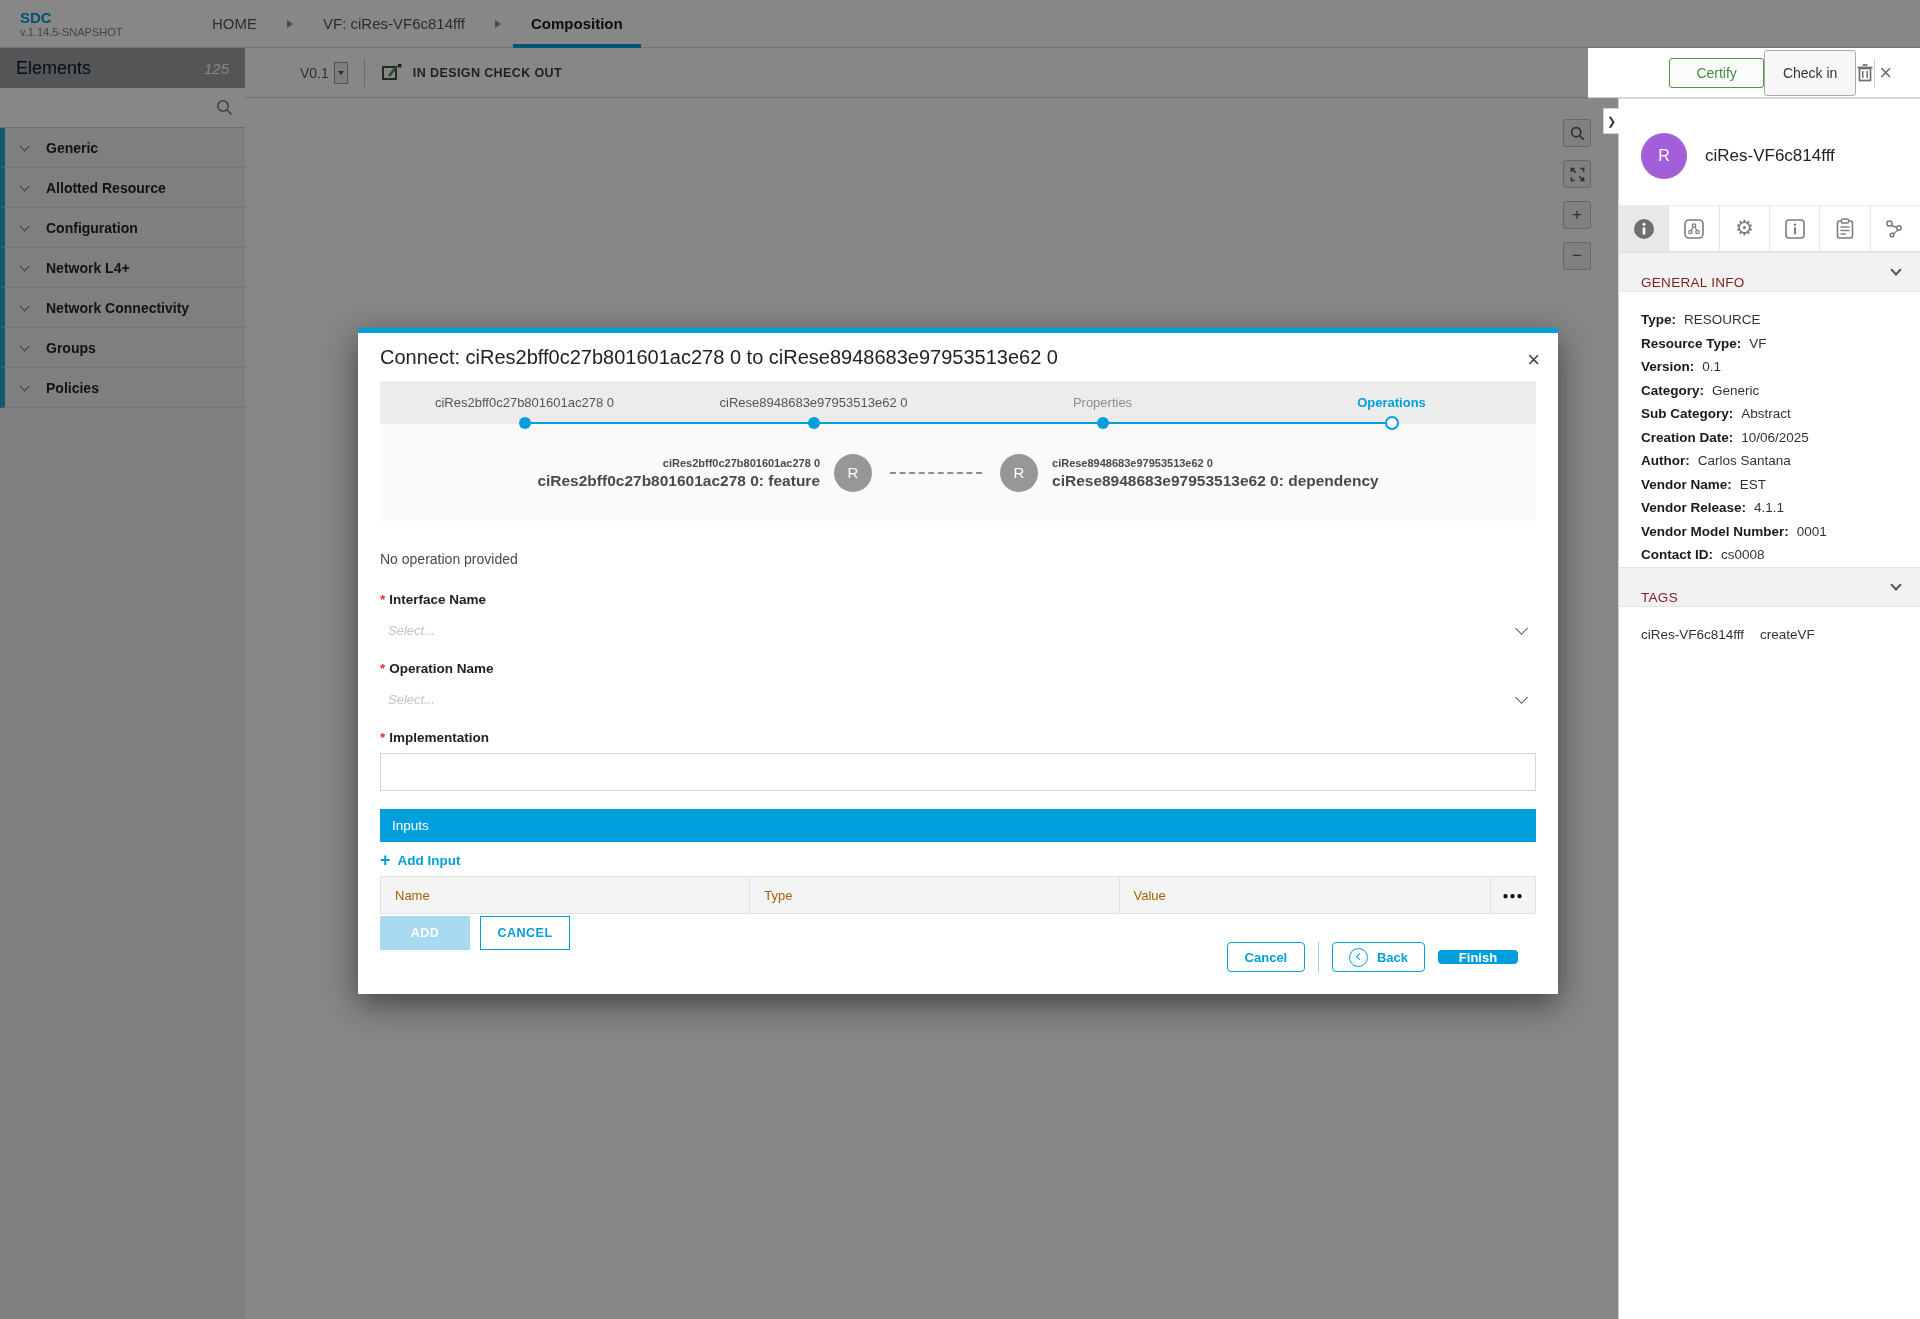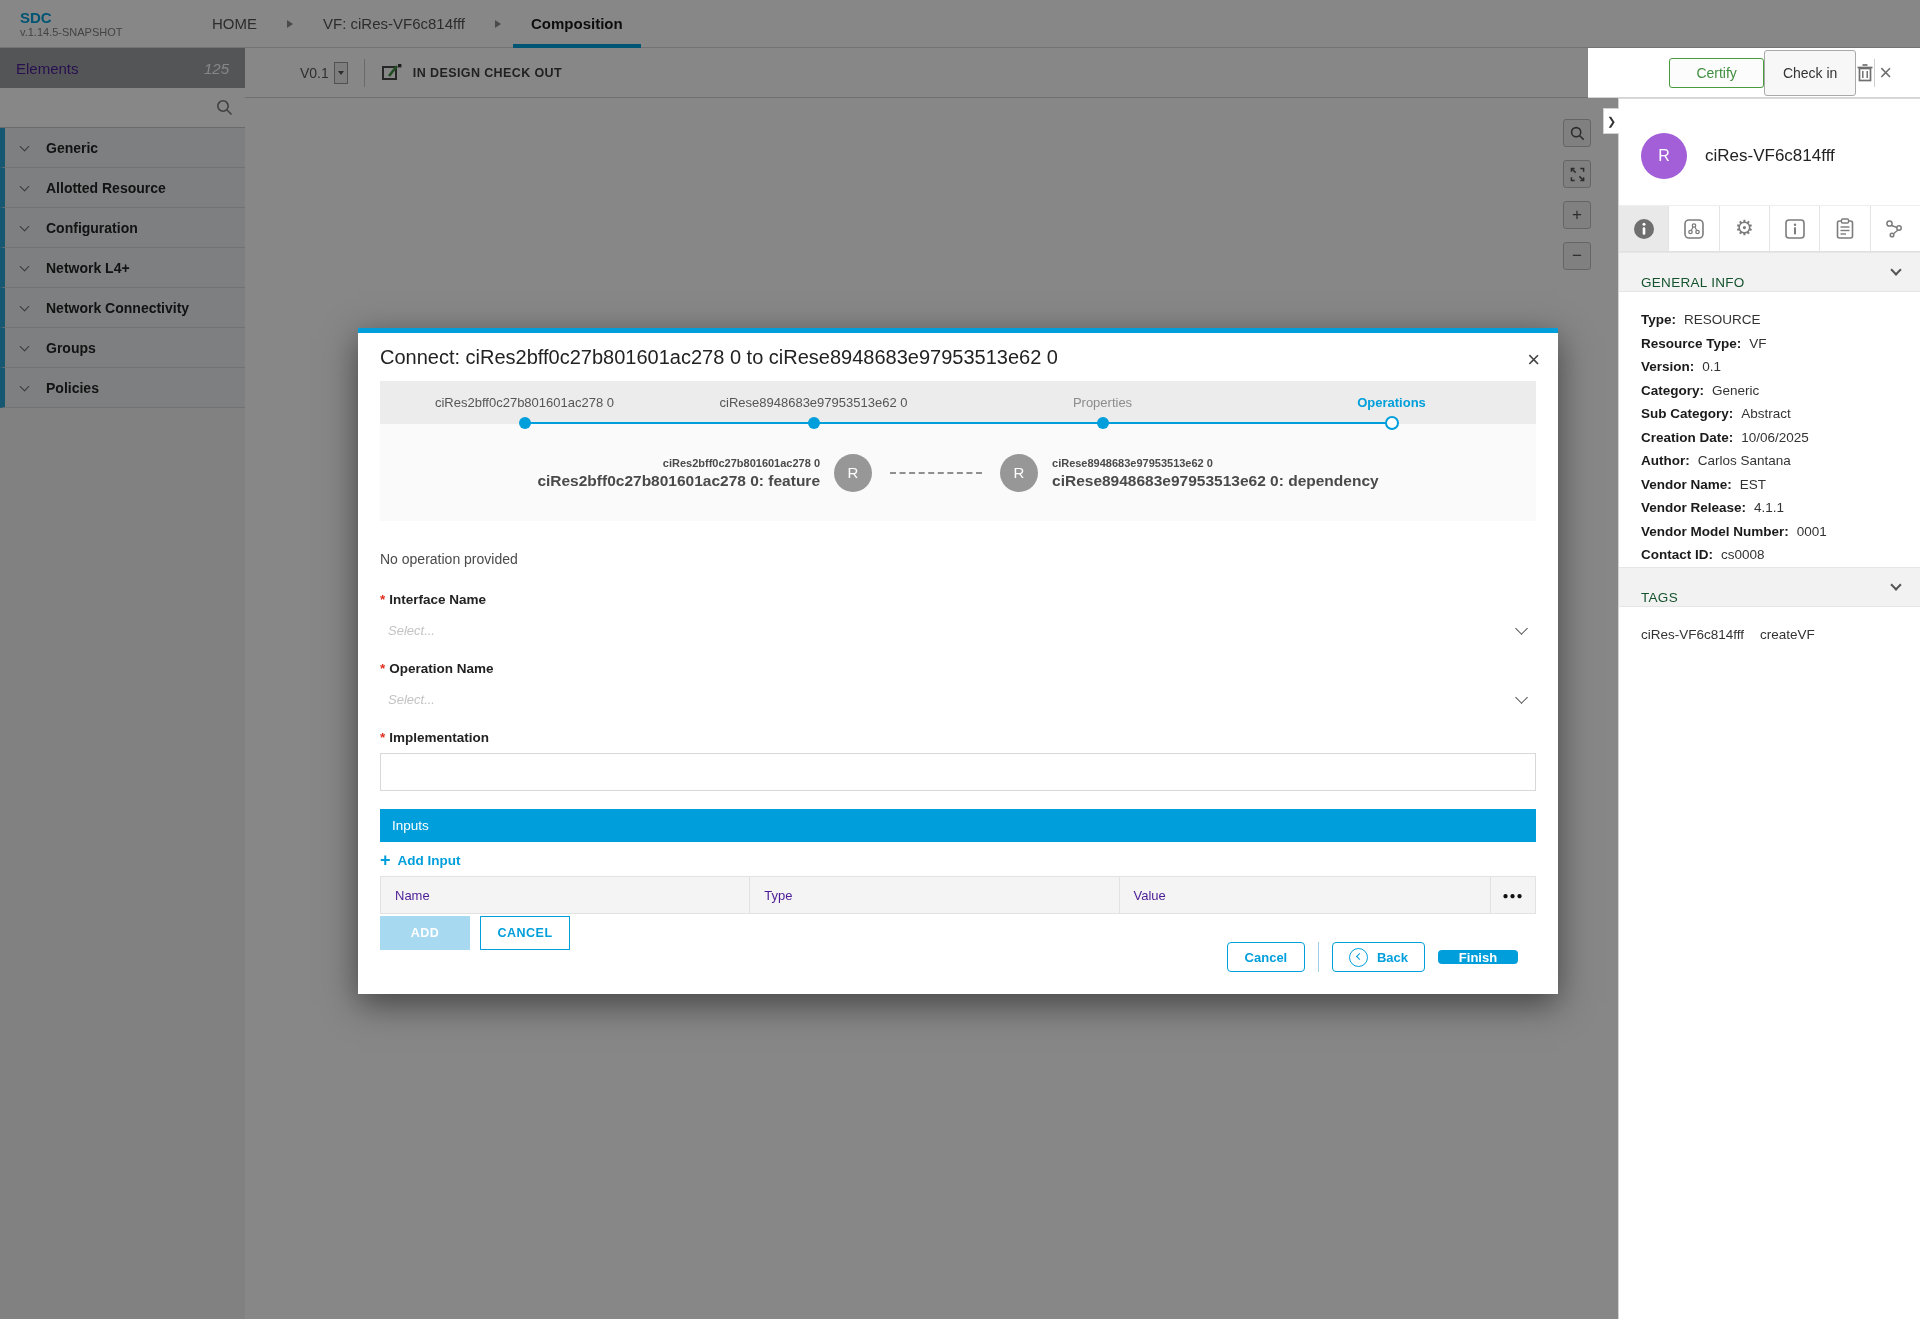--- a/index.html
+++ b/index.html
@@ -26,21 +26,21 @@
   .version-spinner { width:14px; height:22px; border:1px solid #9a9a9a; background:#eee; margin-left:5px;
     display:flex; align-items:center; justify-content:center; }
   .version-spinner i { width:0; height:0; border-top:4px solid #555; border-left:3px solid transparent;
     border-right:3px solid transparent; }
   .tb-divider { width:1px; height:28px; background:#c9c9c9; margin:0 16px; }
   .state-label { font-size:12.5px; font-weight:700; color:#3f3f3f; letter-spacing:.4px; margin-left:10px; }
 
   .sidebar { position:absolute; left:0; top:48px; width:245px; height:1271px; background:#f3f4f5; z-index:1; }
   .elements-head { height:40px; background:#9da1a5; display:flex; align-items:center;
     justify-content:space-between; padding:0 16px; }
-  .elements-title { font-size:15px; color:#4c1d95; }
+  .elements-title { font-size:18px; color:#0f172a; }
   .elements-count { font-size:15px; color:#fdfdfd;font-style:italic; }
   .search-box { height:40px; background:#fff; border-bottom:1px solid #c9cccd; position:relative; }
   .search-box input { width:100%; height:100%; border:0; outline:none; background:transparent;
     padding:0 36px 0 14px; font-size:14px; color:#333; }
   .search-box svg { position:absolute; right:12px; top:11px; }
   .cat-item { height:40px; background:#eef0f1; border-left:5px solid #2aa7d8; border-bottom:1px solid #d5d8d9;
     display:flex; align-items:center; cursor:pointer; }
   .cat-chevron { width:7px; height:7px; border-right:1.5px solid #6f6f6f; border-bottom:1.5px solid #6f6f6f;
     transform:rotate(45deg); margin:0 18px 2px 16px; flex:0 0 auto; }
   .cat-label { font-size:14px; font-weight:600; color:#242424; }
@@ -78,21 +78,21 @@
   .panel-title { font-size:17px; color:#222; margin-left:18px; }
   .tabs { display:flex; height:47px; border-top:1px solid #eee; border-bottom:1px solid #e0e0e0; }
   .tab { flex:1; display:flex; align-items:center; justify-content:center; border-right:1px solid #e4e4e4;
     cursor:pointer; color:#7c7c7c; }
   .tab:last-child { border-right:0; }
   .tab.active { background:#e9e9e9; }
   .gear-glyph { font-family:"DejaVu Sans",sans-serif; font-size:21px; color:#7c7c7c; line-height:21px; }
 
   .sec-bar { height:40px; background:#f2f2f2; border-top:1px solid #e6e6e6; border-bottom:1px solid #e6e6e6;
     display:flex; align-items:center; justify-content:space-between; padding:0 20px 0 22px; cursor:pointer; }
-  .sec-title { font-size:13.5px; color:#14532d; letter-spacing:.3px;margin-top:21px; }
+  .sec-title { font-size:13.5px; color:#7f1d1d; letter-spacing:.3px;margin-top:21px; }
   .sec-chevron { width:8px; height:8px; border-right:2px solid #555; border-bottom:2px solid #555;
     transform:rotate(45deg); margin-top:-4px; }
   .info-list { padding:16px 22px 0 22px; }
   .info-row { font-size:13.5px; line-height:23.5px; }
   .info-label { font-weight:700; color:#1a1a1a; }
   .info-value { color:#333; margin-left:8px; }
   .desc-row { margin-top:26px; font-size:13.5px; line-height:20px; padding-bottom:24px; }
   .tags-list { padding:20px 22px; font-size:13.5px; color:#333; display:flex; gap:16px; }
 
   
@@ -135,21 +135,21 @@
     padding:0 10px; font-size:13.5px; font-family:inherit; }
 
   .inputs-bar { margin-top:18px; height:33px; background:#009fdb; color:#fff; font-size:13.5px;
     display:flex; align-items:center; padding-left:12px; }
   .add-input { margin-top:9px; display:flex; align-items:center; gap:7px; color:#009fdb; cursor:pointer; width:120px; }
   .add-plus { font-size:18px; font-weight:700; line-height:18px; }
   .add-label { font-size:13.5px; font-weight:600; }
 
   .grid-head { margin-top:7px; display:flex; height:38px; background:#f4f4f4; border:1px solid #e2e2e2; }
   .gh-cell { border-right:1px solid #e2e2e2; display:flex; align-items:center; padding-left:14px;
-    font-size:13px; color:#4c1d95; }
+    font-size:13px; color:#a16207; }
   .gh-name,.gh-type { flex:0 0 32%; }
   .gh-value { flex:1 1 auto; }
   .gh-menu { flex:0 0 44px; border-right:0; justify-content:center; padding-left:0;
     font-size:10px; color:#111; letter-spacing:1px; cursor:pointer; }
 
   .grid-actions { margin-top:2px; display:flex; gap:10px; }
   .btn-add { width:90px; height:34px; background:#a7daf0; color:#fff; font-size:12.5px; font-weight:700;
     letter-spacing:.5px; border:0; display:flex; align-items:center; justify-content:center; }
   .btn-cancel-sm { width:90px; height:34px; background:#fff; color:#009fdb; font-size:12.5px; font-weight:700;
     letter-spacing:.5px; border:1px solid #009fdb; display:flex; align-items:center; justify-content:center;

